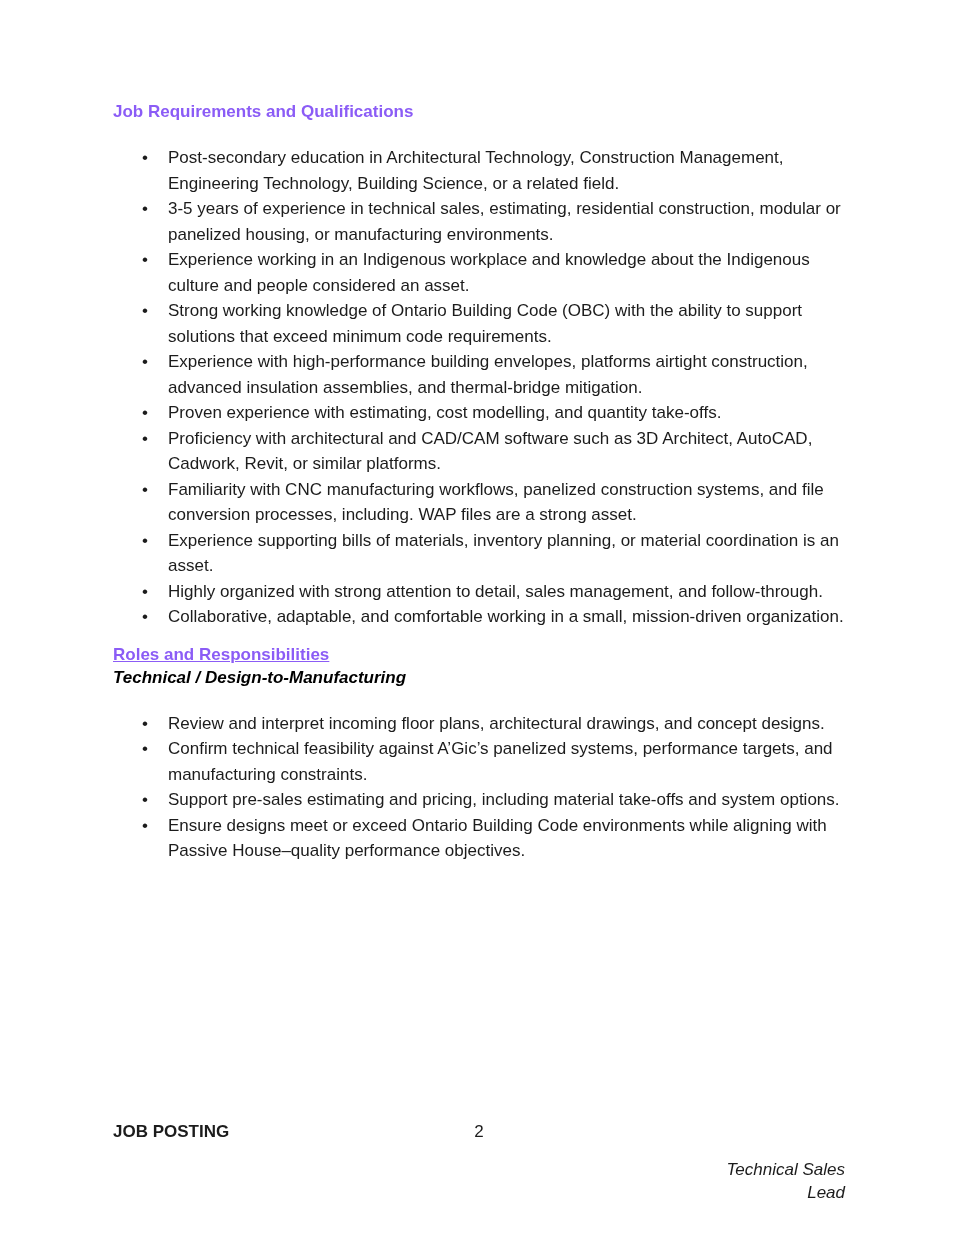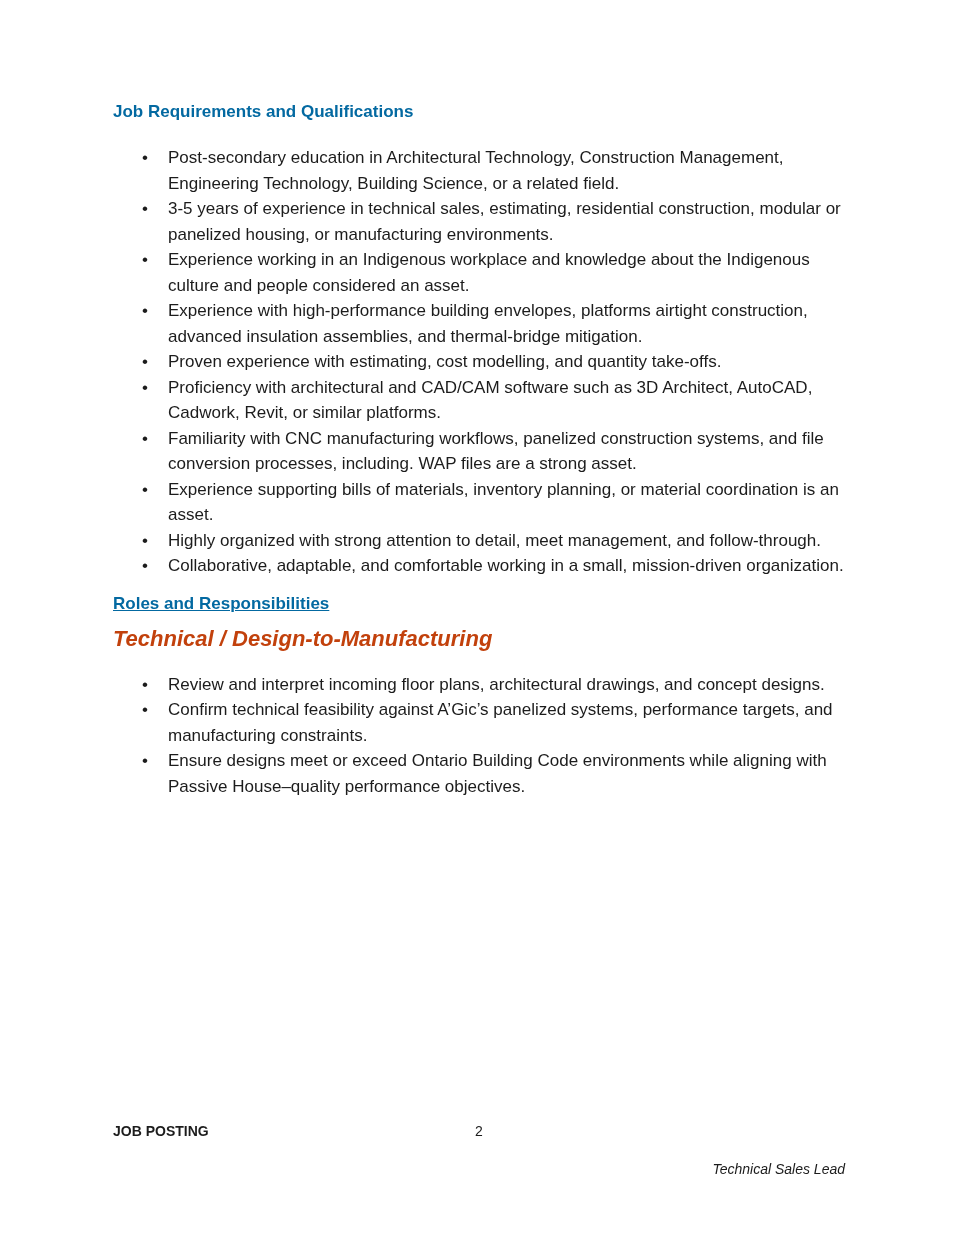--- a/index.html
+++ b/index.html
@@ -16,29 +16,29 @@
   .content {
     position: absolute;
     top: 101px;
     left: 113px;
     width: 735px;
   }
   h1.doc-heading {
     font-size: 17px;
     line-height: 22px;
     font-weight: bold;
-    color: #0369a1;
+    color: #8b5cf6;
   }
   h2.doc-subheading {
-    font-size: 22px;
+    font-size: 17px;
     line-height: 22px;
     font-weight: bold;
     font-style: italic;
-    color: #c2410c;
-    margin-top: 13px;
+    color: #000000;
+    margin-top: 1px;
   }
   ul.doc-list {
     list-style: none;
     margin-top: 22px;
     padding-left: 55px;
     font-size: 17px;
     line-height: 25.5px;
   }
   ul.doc-list li {
     position: relative;
@@ -53,21 +53,21 @@
   }
   .section-2 { margin-top: 14px; text-decoration: underline; }
   .footer {
     position: absolute;
     top: 1120px;
     left: 113px;
     right: 115px;
     display: grid;
     grid-template-columns: 1fr auto 1fr;
     align-items: start;
-    font-size: 14px;
+    font-size: 17px;
     line-height: 23px;
   }
   .footer-left  { font-weight: bold; text-align: left; }
   .footer-center{ text-align: center; }
   .footer-right { text-align: right; }
   .footer-right .doc-title {
     display: inline-block;
     max-width: 142px;
     font-style: italic;
     text-align: right;
@@ -79,36 +79,38 @@
 
 <div class="page">
   <div class="content">
 
     <h1 class="doc-heading">Job Requirements and Qualifications</h1>
 
     <ul class="doc-list">
       <li>Post-secondary education in Architectural Technology, Construction Management, Engineering Technology, Building Science, or a related field.</li>
       <li>3-5 years of experience in technical sales, estimating, residential construction, modular or panelized housing, or manufacturing environments.</li>
       <li>Experience working in an Indigenous workplace and knowledge about the Indigenous culture and people considered an asset.</li>
+      <li>Strong working knowledge of Ontario Building Code (OBC) with the ability to support solutions that exceed minimum code requirements.</li>
       <li>Experience with high-performance building envelopes, platforms airtight construction, advanced insulation assemblies, and thermal-bridge mitigation.</li>
       <li>Proven experience with estimating, cost modelling, and quantity take-offs.</li>
       <li>Proficiency with architectural and CAD/CAM software such as 3D Architect, AutoCAD, Cadwork, Revit, or similar platforms.</li>
       <li>Familiarity with CNC manufacturing workflows, panelized construction systems, and file conversion processes, including. WAP files are a strong asset.</li>
       <li>Experience supporting bills of materials, inventory planning, or material coordination is an asset.</li>
-      <li>Highly organized with strong attention to detail, meet management, and follow-through.</li>
+      <li>Highly organized with strong attention to detail, sales management, and follow-through.</li>
       <li>Collaborative, adaptable, and comfortable working in a small, mission-driven organization.</li>
     </ul>
 
     <h1 class="doc-heading section-2">Roles and Responsibilities</h1>
 
     <h2 class="doc-subheading">Technical / Design-to-Manufacturing</h2>
 
     <ul class="doc-list">
       <li>Review and interpret incoming floor plans, architectural drawings, and concept designs.</li>
       <li>Confirm technical feasibility against A’Gic’s panelized systems, performance targets, and manufacturing constraints.</li>
+      <li>Support pre-sales estimating and pricing, including material take-offs and system options.</li>
       <li>Ensure designs meet or exceed Ontario Building Code environments while aligning with Passive House–quality performance objectives.</li>
     </ul>
 
   </div>
 
   <div class="footer">
     <div class="footer-left">JOB POSTING</div>
     <div class="footer-center">2</div>
     <div class="footer-right">
       <span class="doc-title">Technical Sales Lead</span>

